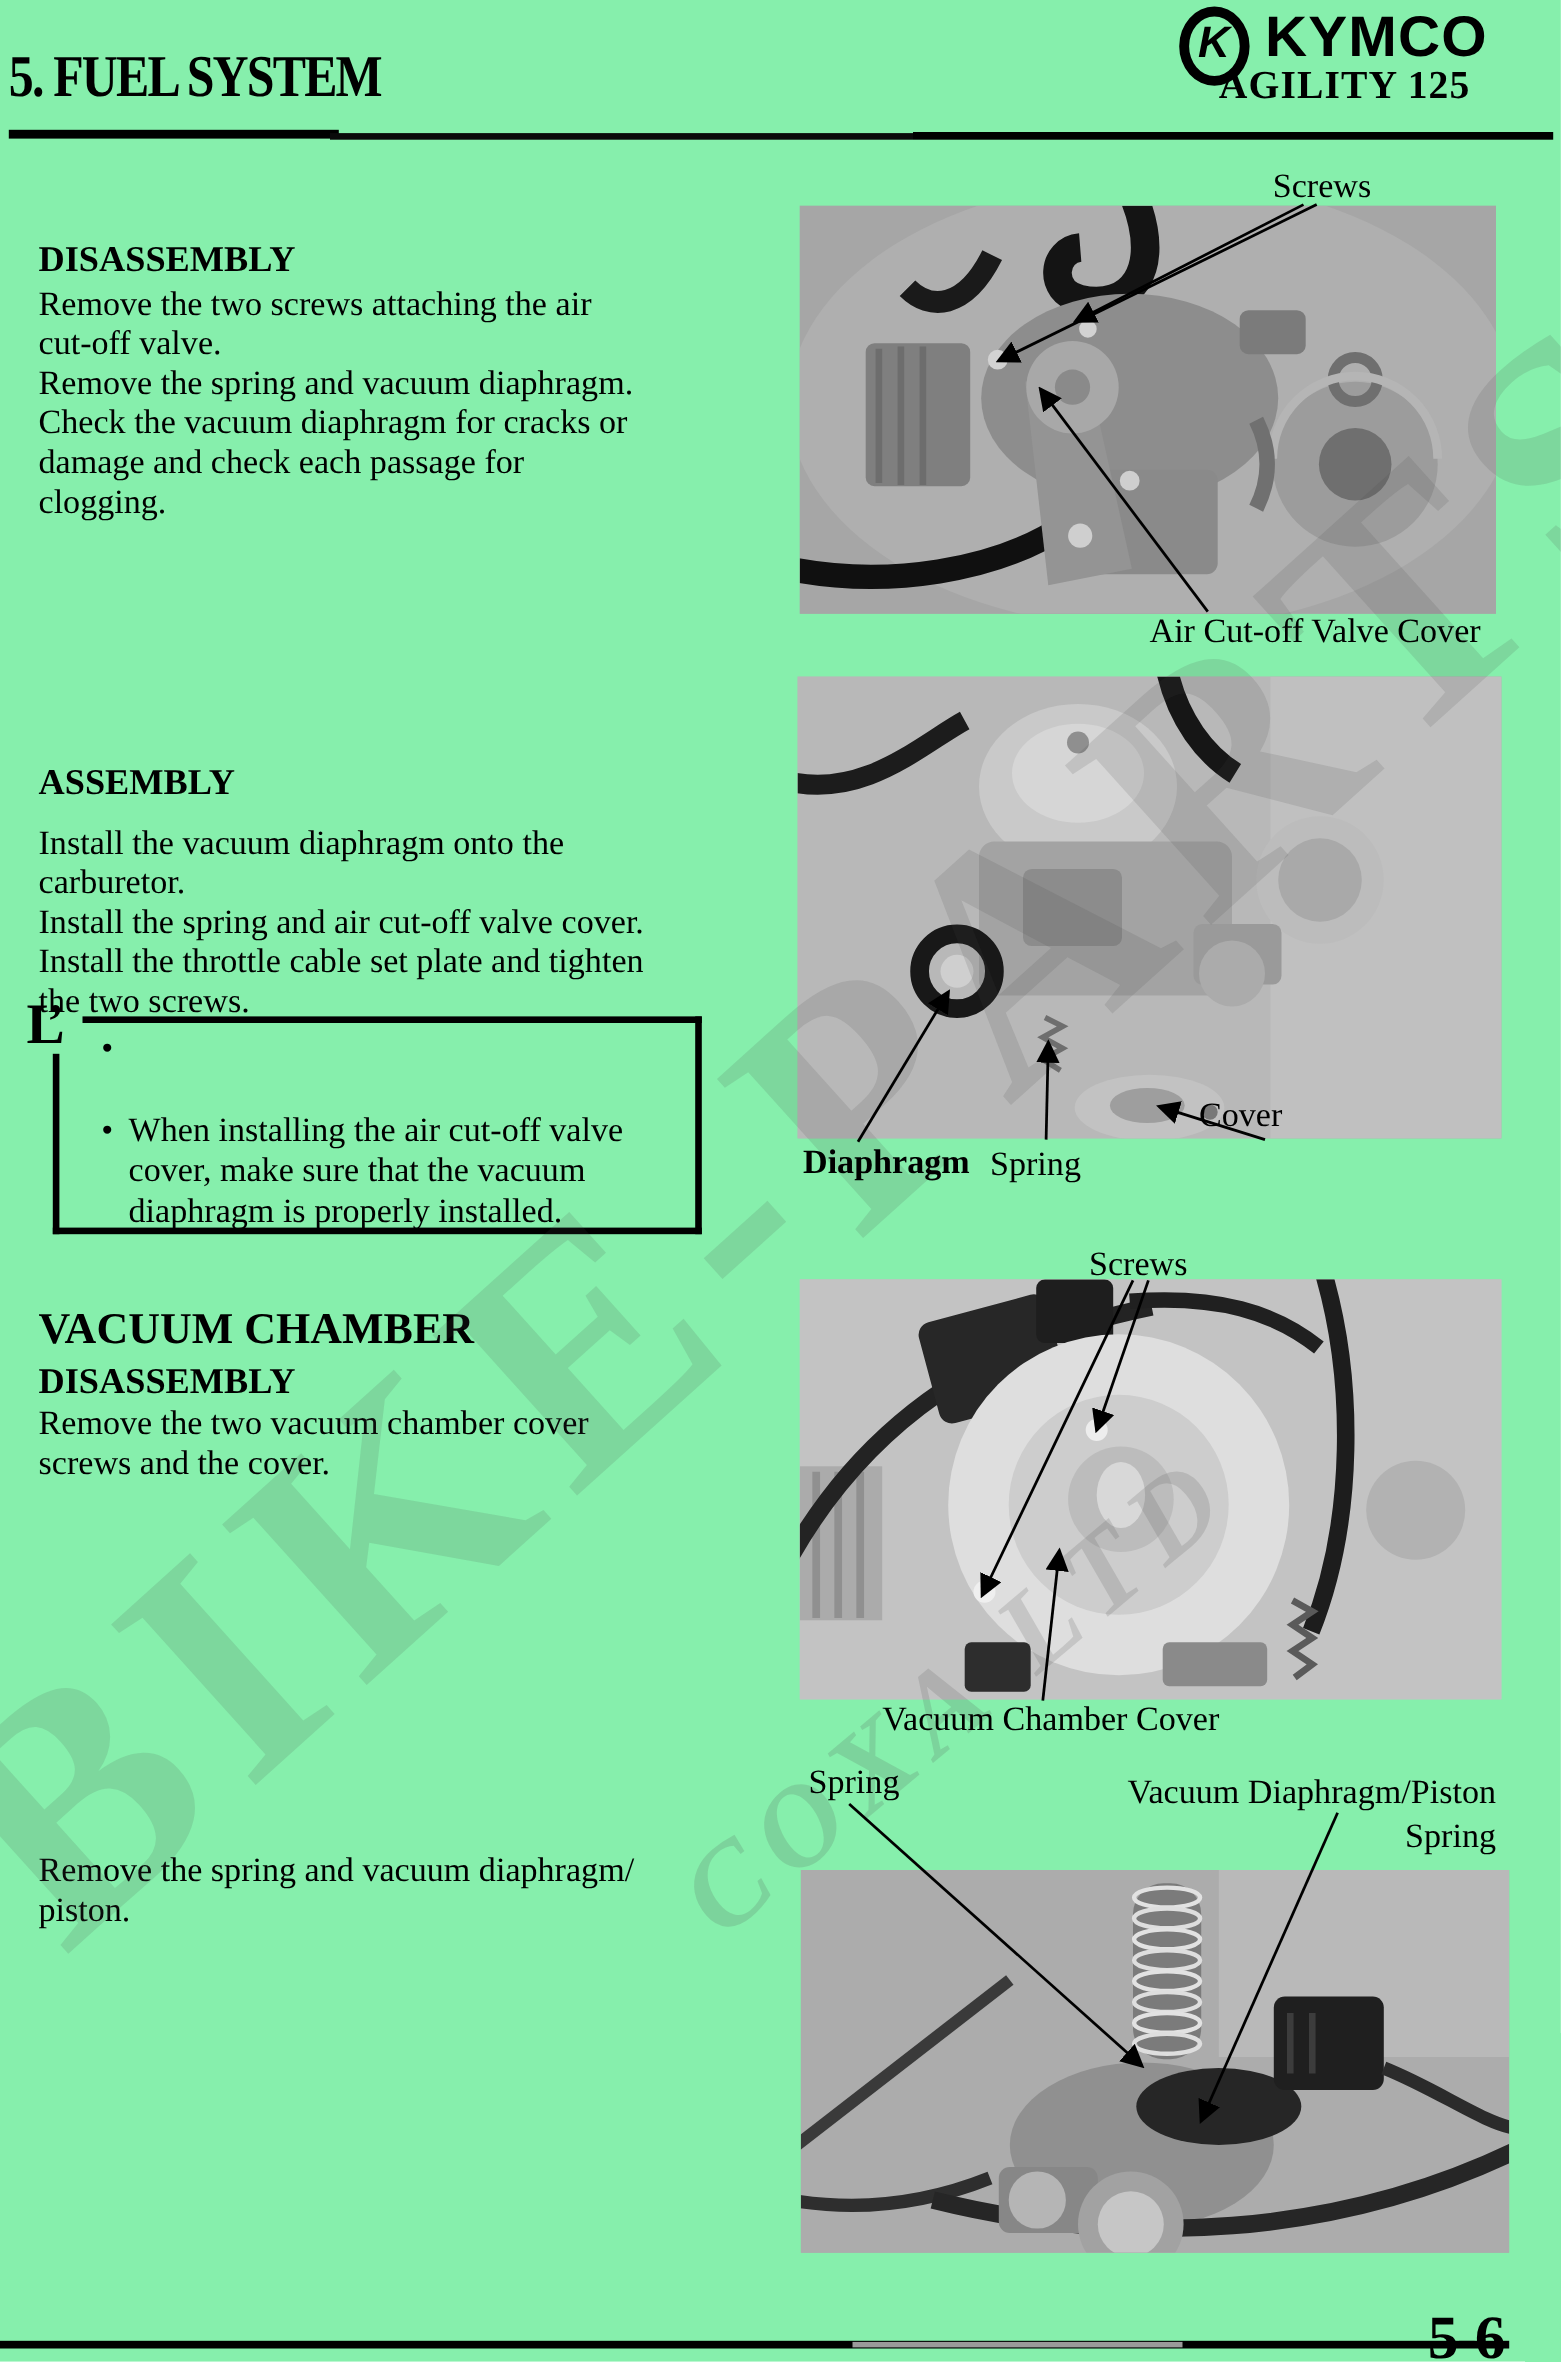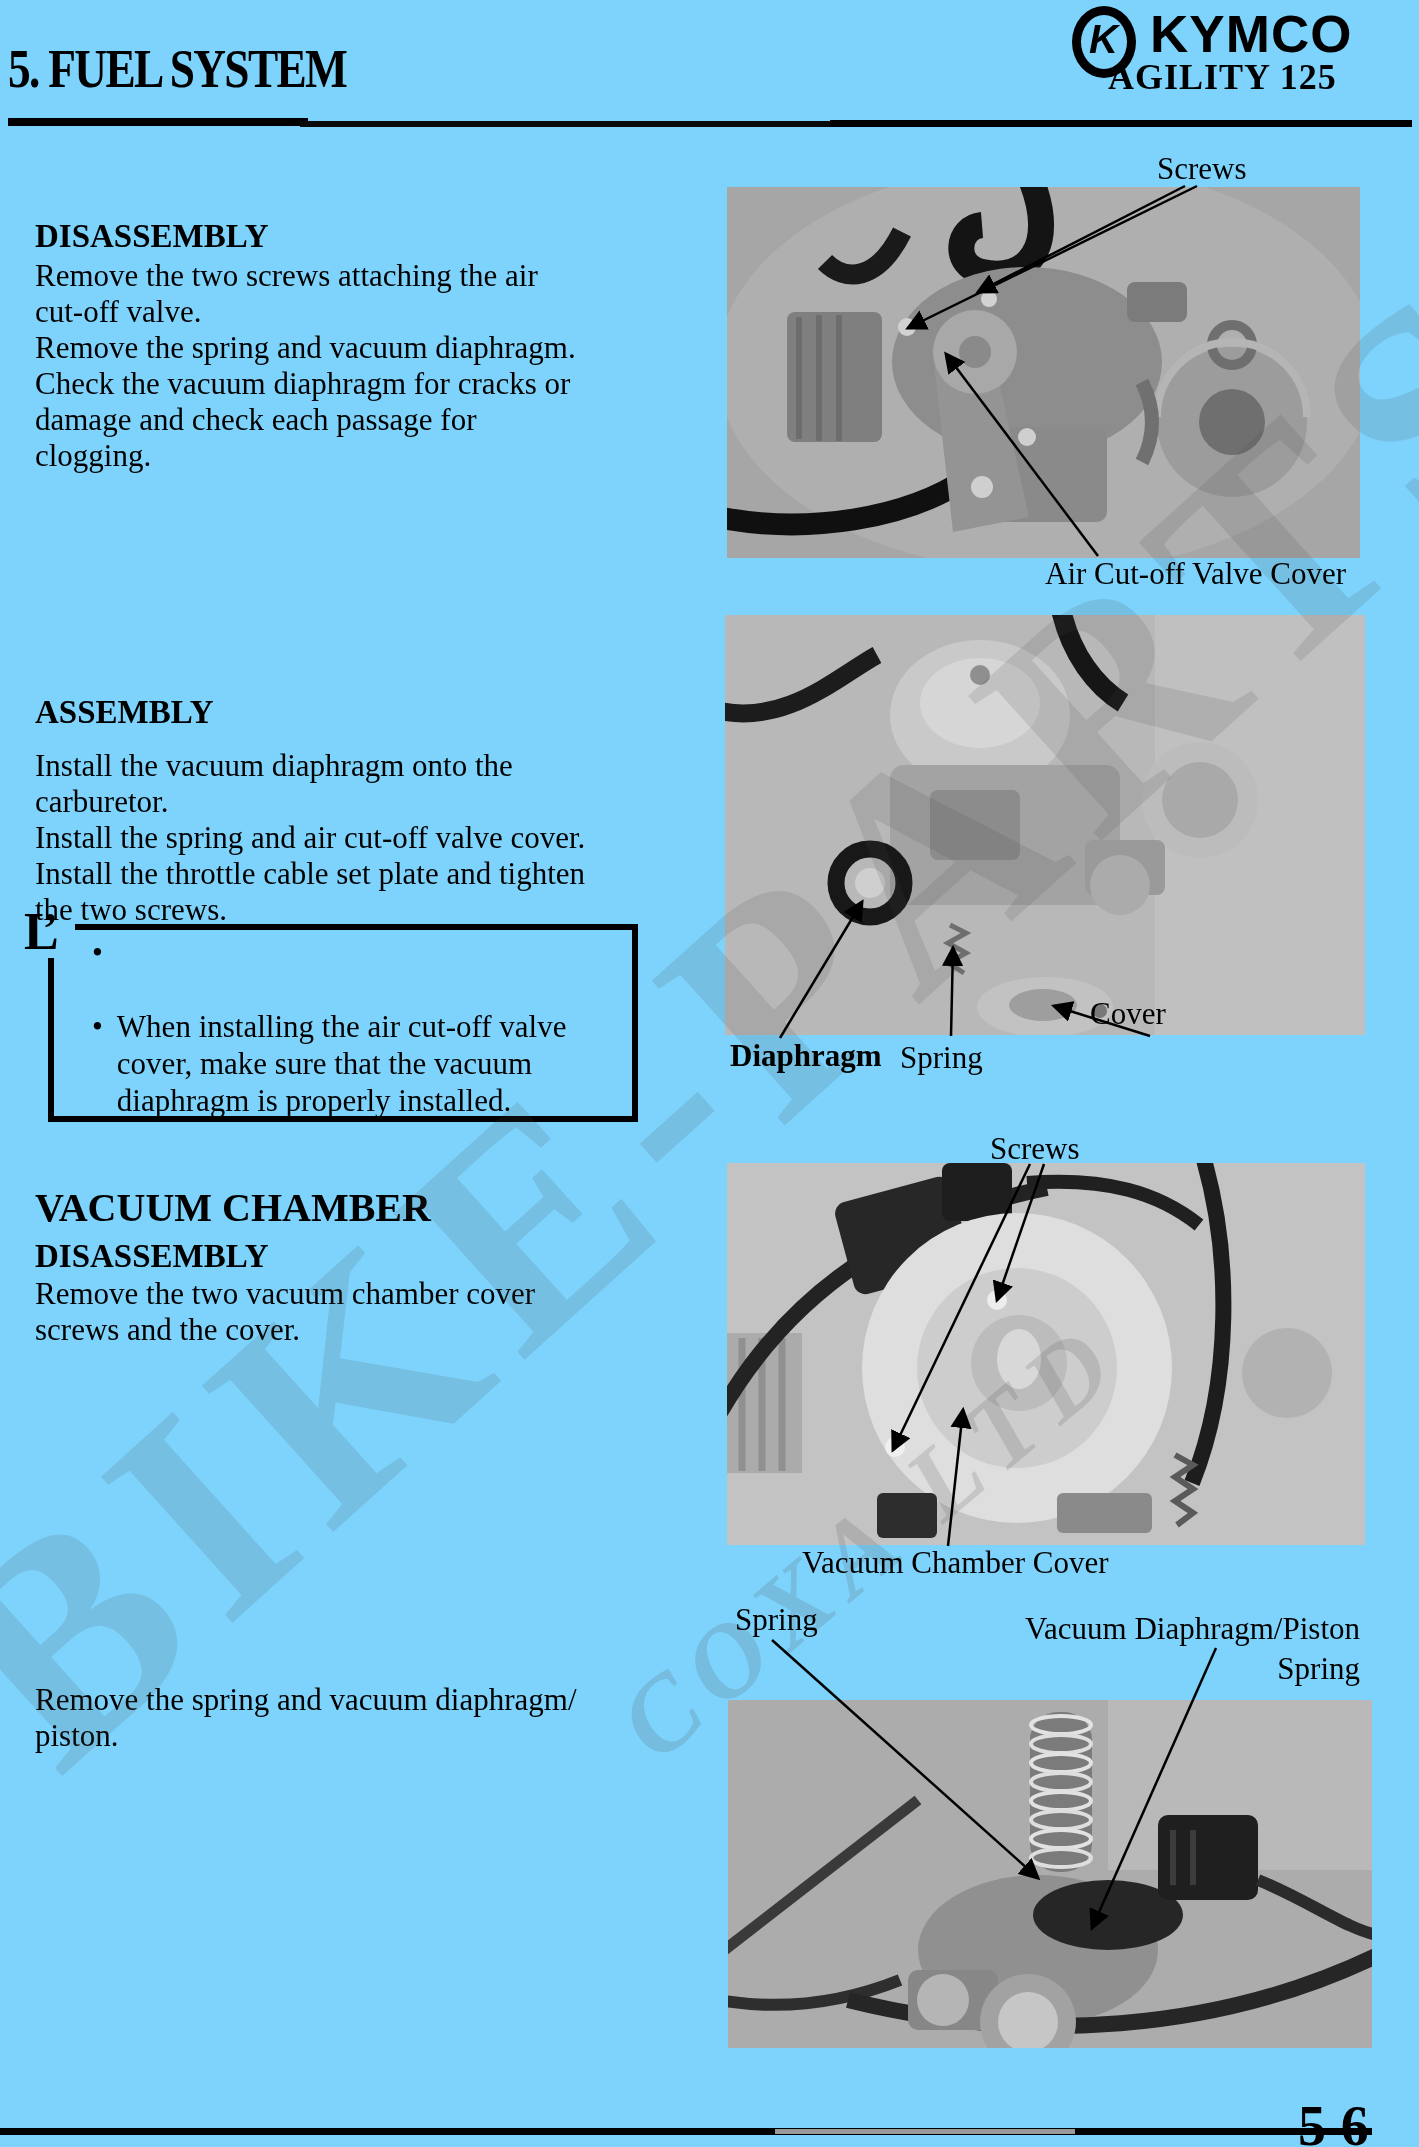--- a/index.html
+++ b/index.html
@@ -1,16 +1,16 @@
 <!DOCTYPE html>
 <html><head>
 <meta charset="utf-8">
 <style>
   html,body{margin:0;padding:0;background:#ffffff;}
-  .page{position:relative;width:1419px;height:2147px;background:#7dd3fc;overflow:hidden;
+  .page{position:relative;width:1419px;height:2147px;background:#86efac;overflow:hidden;
         font-family:"Liberation Serif",serif;color:#000;}
 
   
   .sec-title{position:absolute;left:8px;top:38px;font-size:54px;font-weight:bold;
              letter-spacing:-2px;transform:scaleX(0.84);transform-origin:left top;white-space:nowrap;}
   .brand-logo{position:absolute;left:1072px;top:6px;width:46px;height:54px;border:9px solid #000;
               border-radius:50%;}
   .brand-logo span{position:absolute;left:8px;top:2px;font-family:"Liberation Sans",sans-serif;
               font-weight:bold;font-style:italic;font-size:40px;}
   .brand-name{position:absolute;left:1150px;top:4px;font-family:"Liberation Sans",sans-serif;

